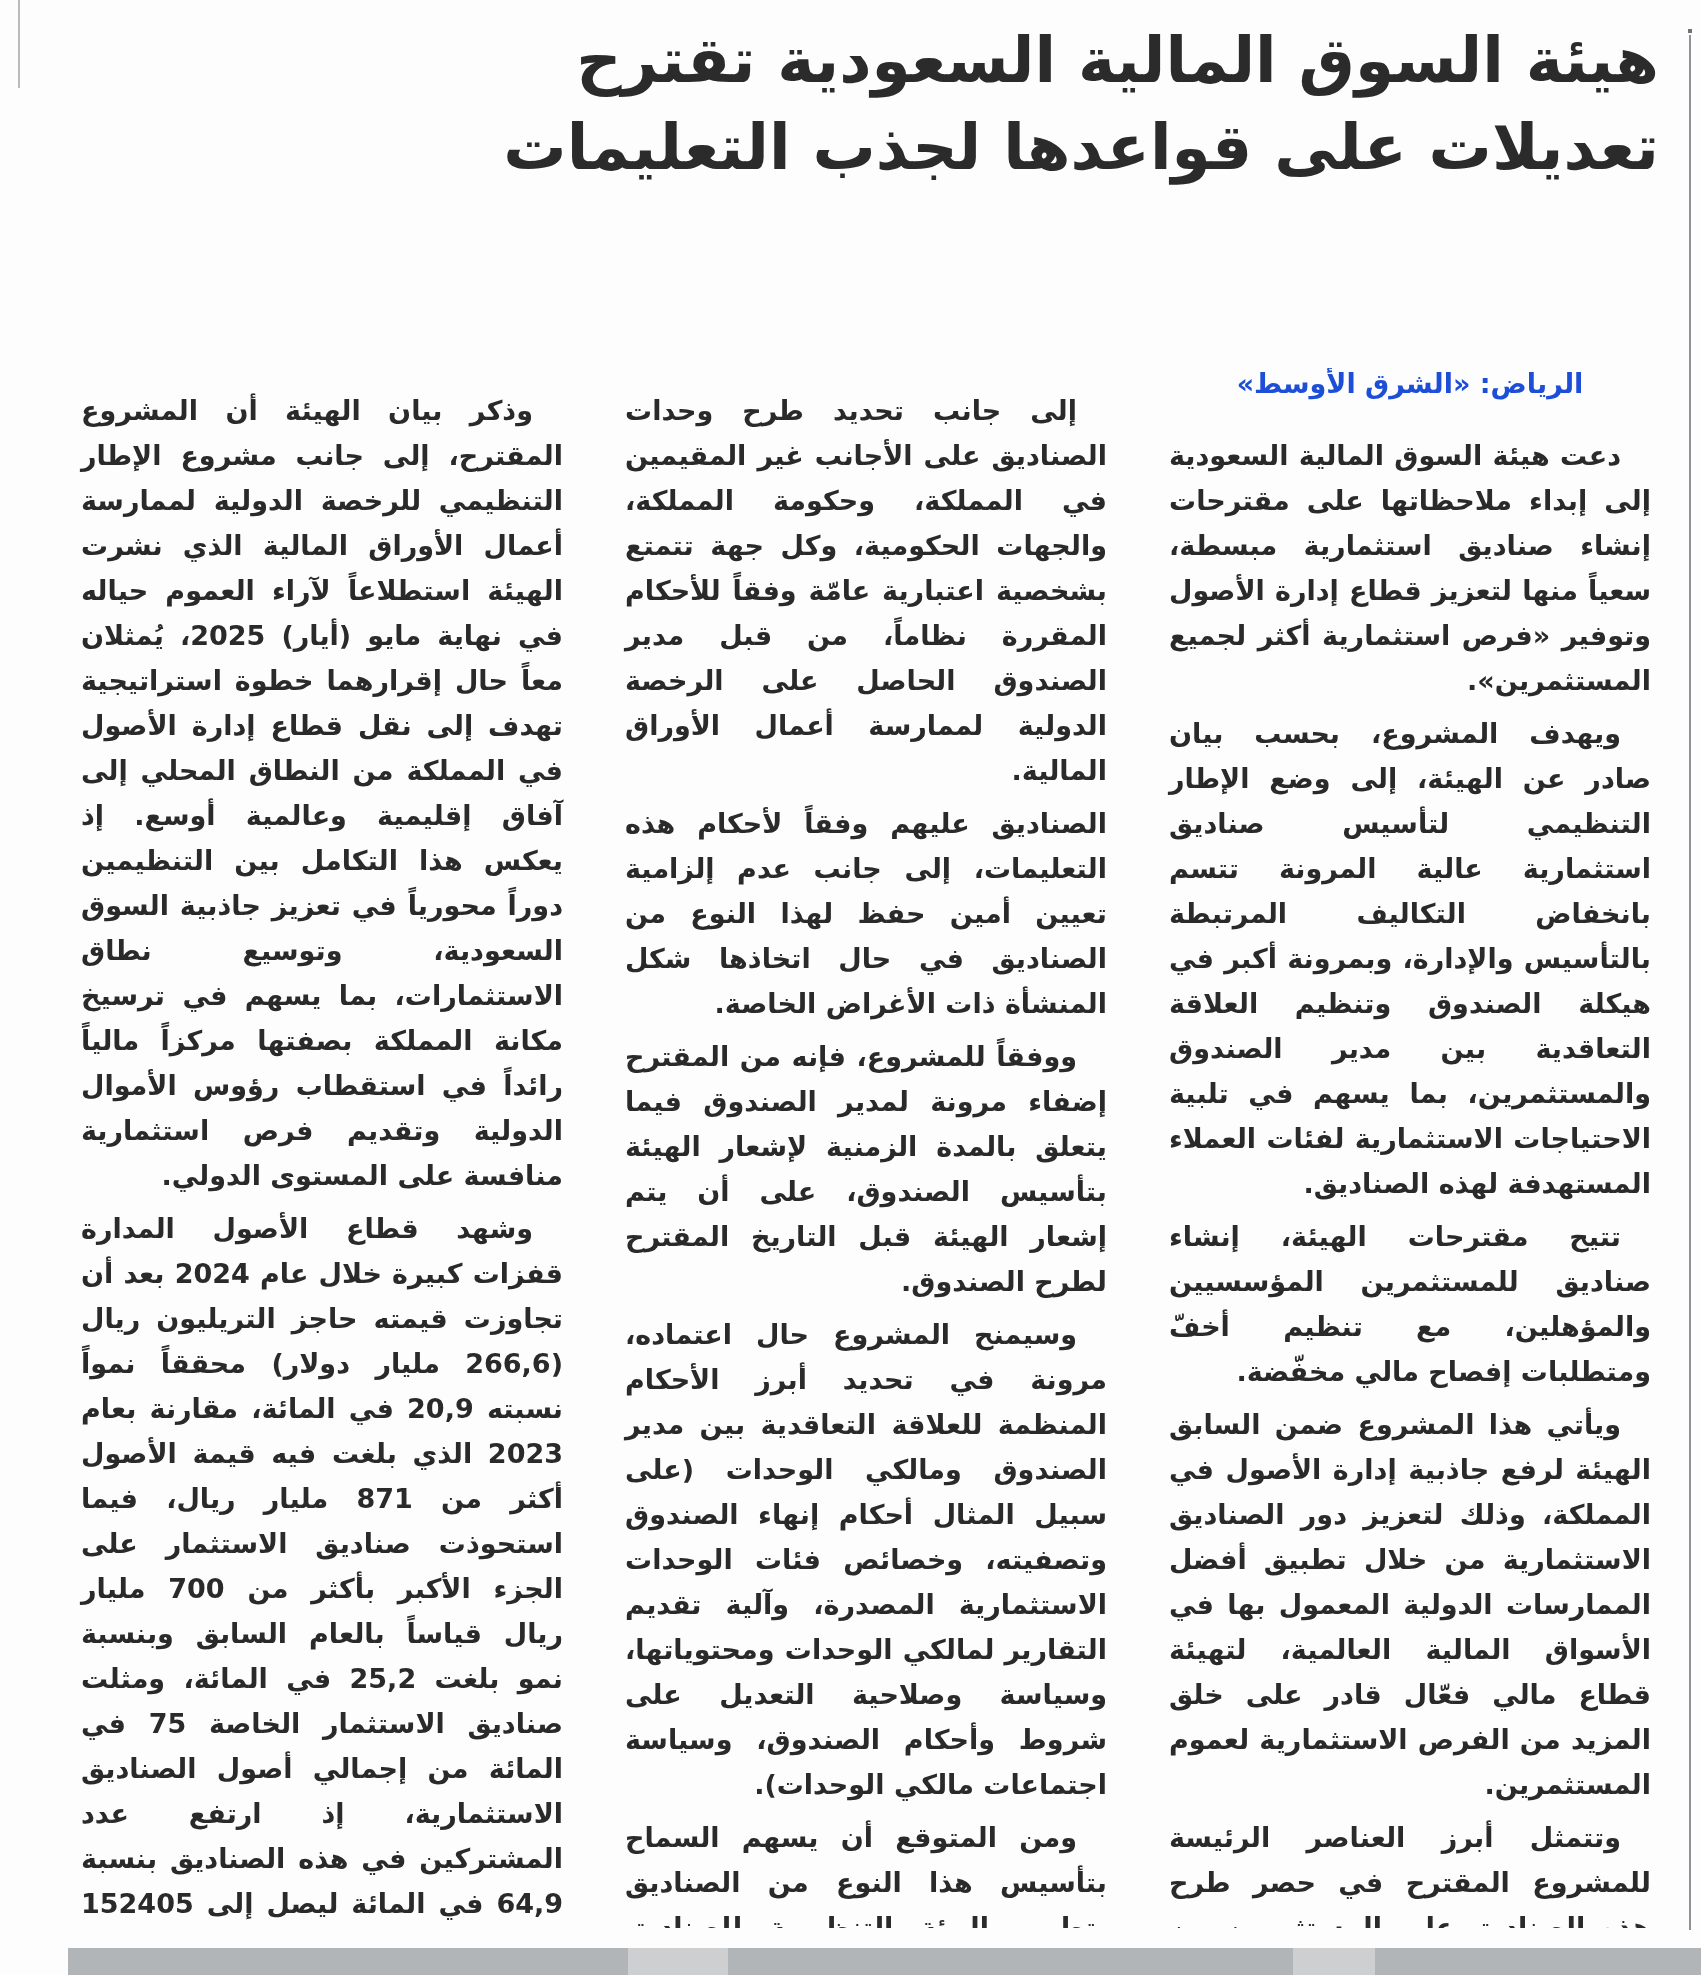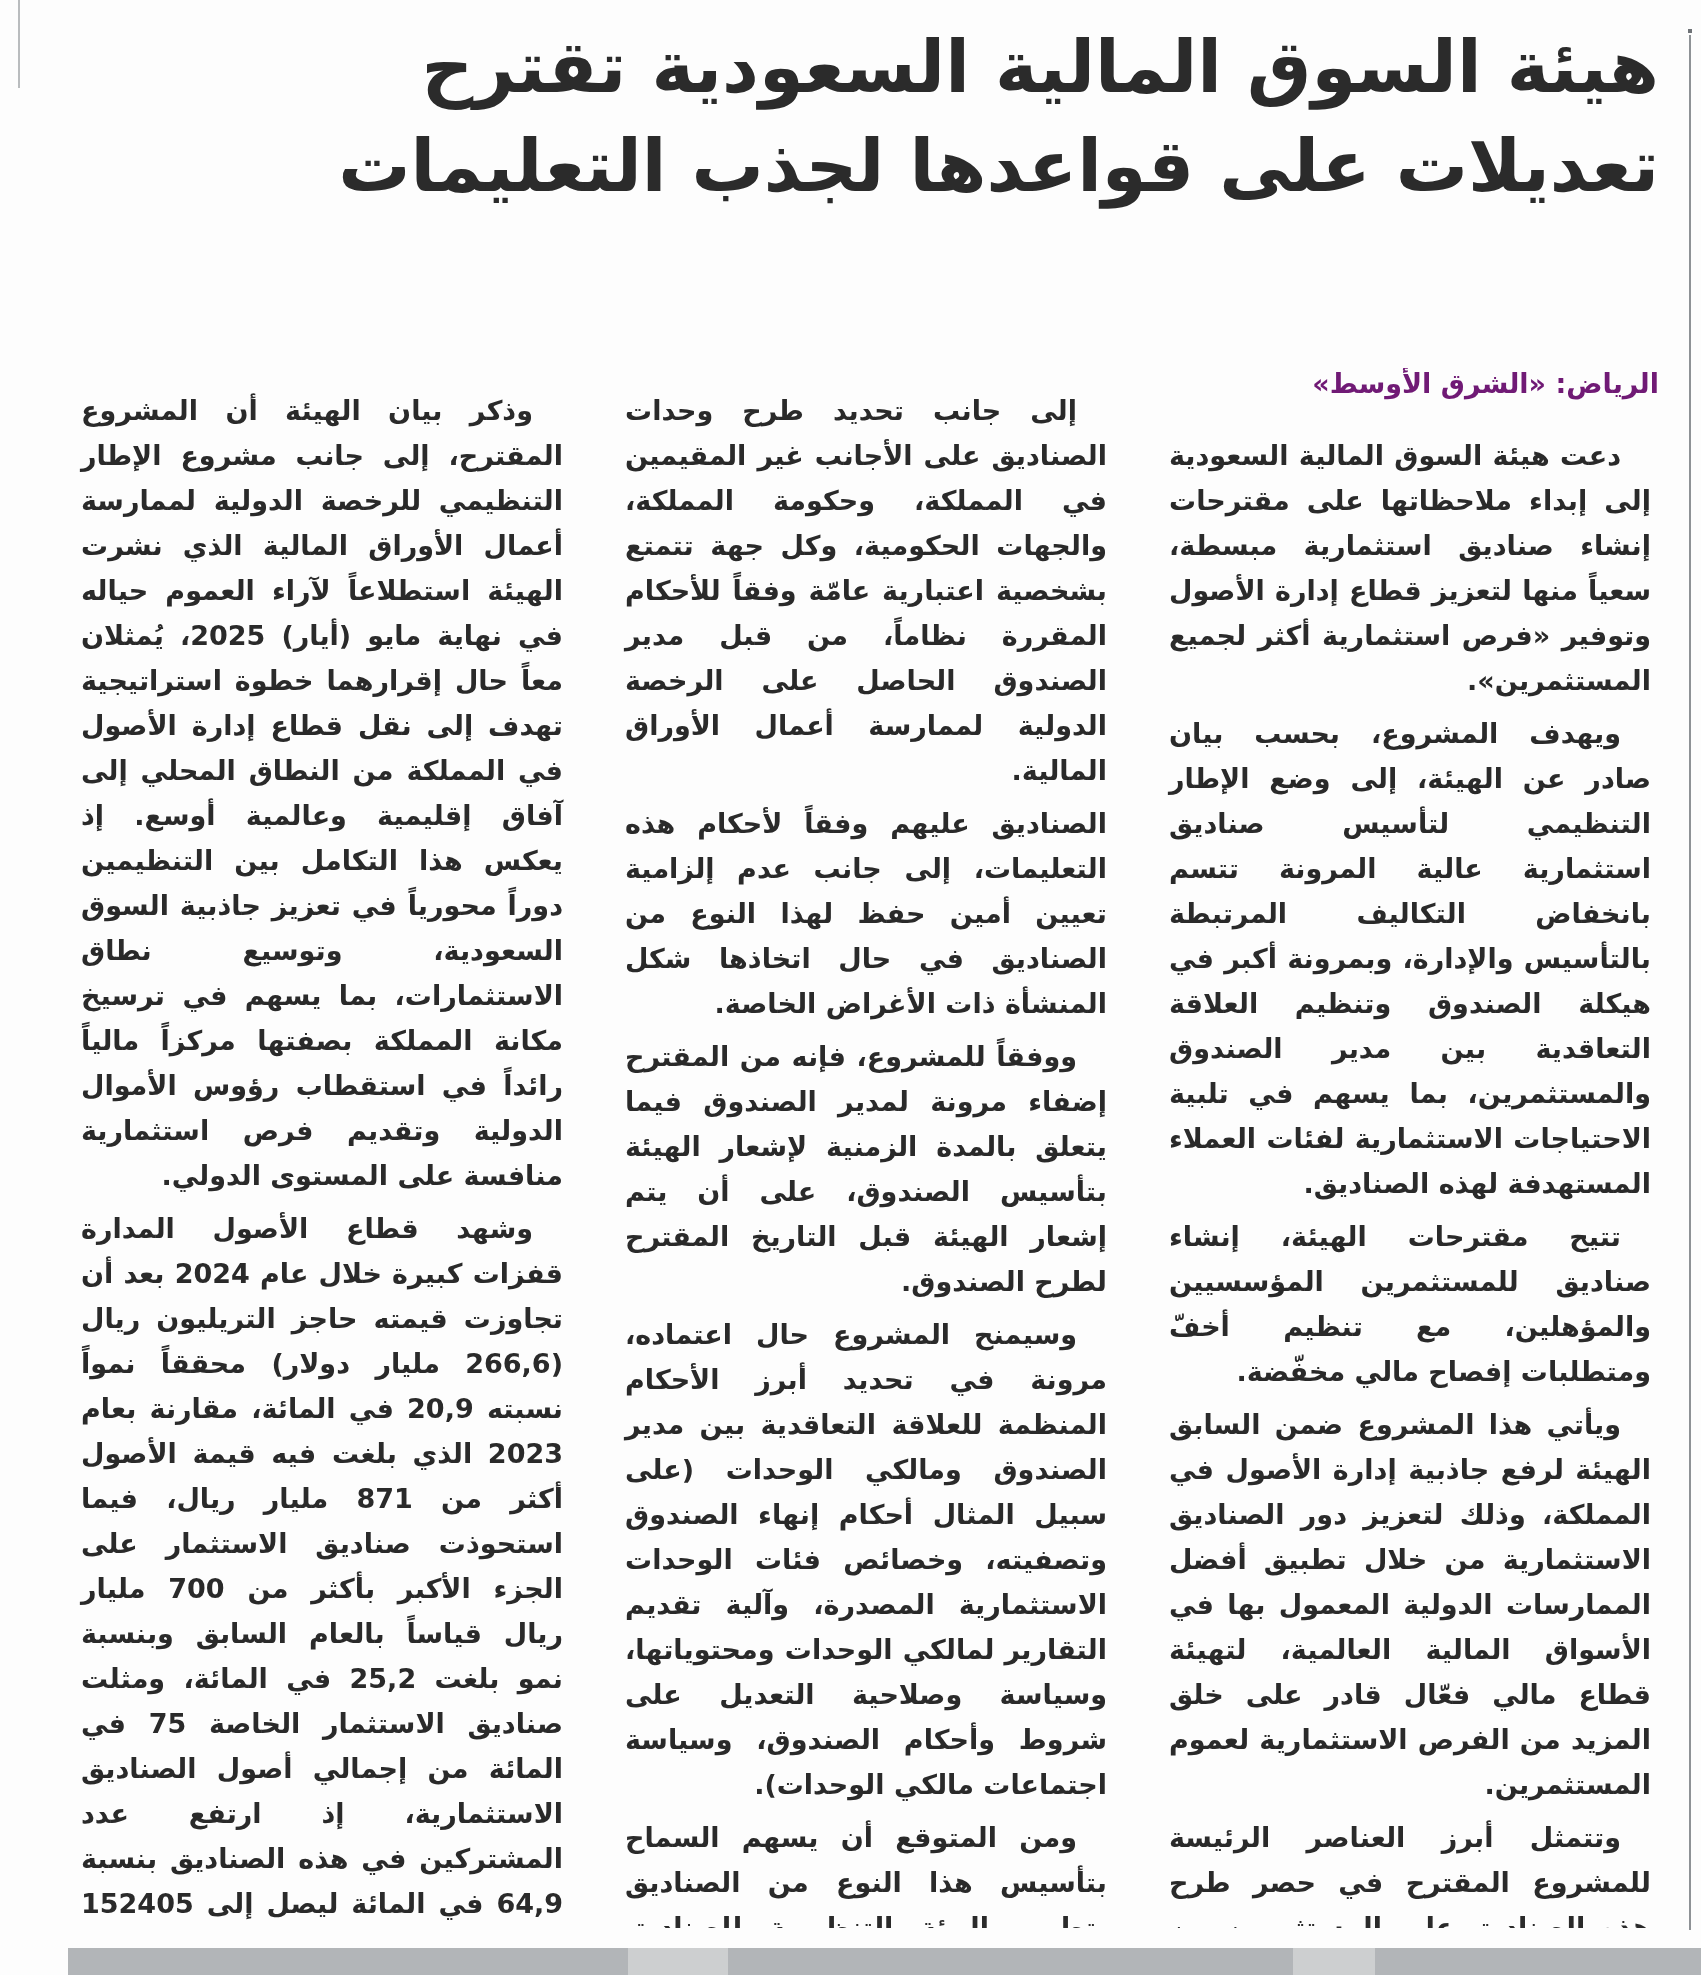--- a/index.html
+++ b/index.html
@@ -39,21 +39,21 @@
     top: 0;
     left: 18px;
     width: 2px;
     height: 88px;
     background: #b9bcbe;
   }
   .headline {
     margin: 0;
     padding: 18px 42px 0 120px;
     text-align: right;
-    font-size: 72px;
+    font-size: 63px;
     line-height: 1.38;
     font-weight: bold;
     color: #2b2b2b;
     letter-spacing: 0;
   }
   .headline .hl { display: block; }
   .cols {
     position: absolute;
     top: 368px;
     right: 0;
@@ -68,22 +68,22 @@
   .col {
     width: 498px;
     flex: 0 0 498px;
     overflow: hidden;
   }
   .col.pad-top { padding-top: 12px; }
   .byline {
     margin: 0 0 34px 0;
     font-size: 27px;
     font-weight: bold;
-    text-align: right;
-    color: #701a75;
+    text-align: center;
+    color: #1d4ed8;
   }
   .para {
     margin: 8px;
     font-size: 27px;
     font-weight: bold;
     line-height: 45px;
     text-align: justify;
     text-indent: 30px;
     color: #2a2a2a;
   }

